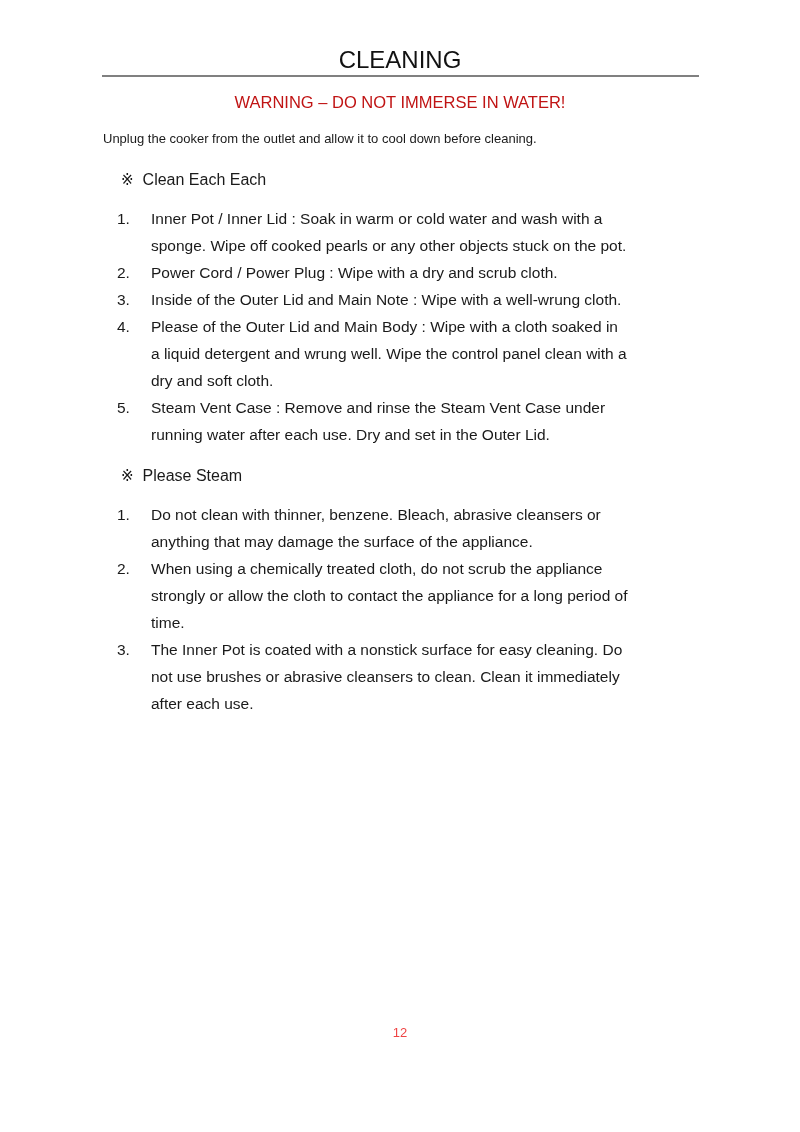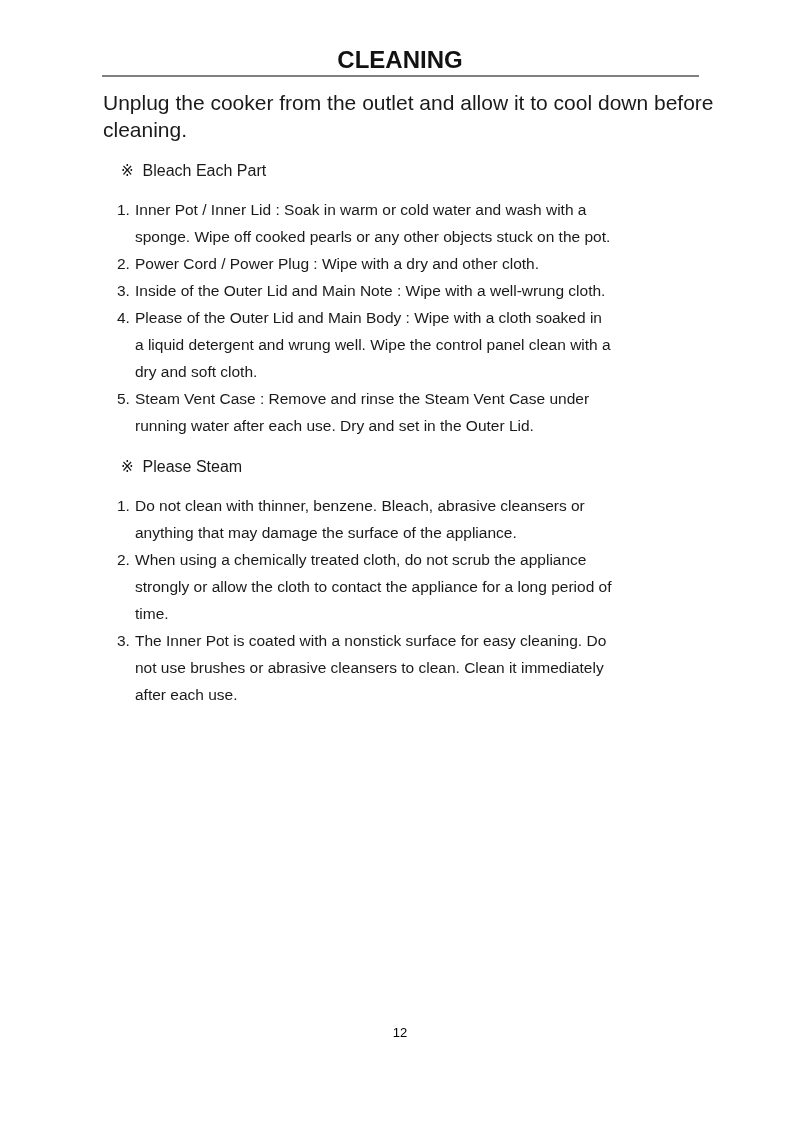--- a/index.html
+++ b/index.html
@@ -10,40 +10,40 @@
     background: #ffffff;
     font-family: "Liberation Sans", sans-serif;
     color: #1a1a1a;
     overflow: hidden;
   }
   .title {
     margin: 45px 0 0 0;
     text-align: center;
     font-size: 24px;
     line-height: 30px;
-    font-weight: bold;
+    font-weight: normal;
     color: #121212;
   }
   .rule {
     width: 597px;
     margin: 0 auto;
     border-top: 2px solid var(--rule-gray, #808080);
     height: 0;
   }
   .warning {
     margin: 14px 0 0 0;
     text-align: center;
     font-size: 16.5px;
     line-height: 22px;
     color: var(--warning-red, #c01414);
     font-weight: 400;
   }
   .intro {
     margin: 12px 0 0 103px;
-    font-size: 21px;
+    font-size: 13px;
     line-height: 27px;
   }
   .section-heading {
     margin: 14px 0 0 121px;
     font-size: 16px;
     line-height: 27px;
     display: flex;
     align-items: baseline;
     gap: 9px;
   }
@@ -55,58 +55,59 @@
   .list {
     margin: 11px 0 0 117px;
     width: 584px;
   }
   .list-item {
     display: flex;
     font-size: 15.5px;
     line-height: 27px;
   }
   .list-item .num { flex: 0 0 18px; }
-  .list-item .txt { flex: 1; white-space: pre-line; }
+  .list-item .txt { flex: 1; white-space: pre-line; margin-left: 16px; }
   .list + .section-heading { margin-top: 14px; }
   .page-number {
     position: absolute;
     top: 1024px;
     left: 0;
     width: 100%;
     text-align: center;
     font-size: 13px;
     line-height: 18px;
-    color: #000000;
+    color: #ef4444;
   }
 </style>
 </head>
 <body>
 
 <div class="page">
 
   <h1 class="title">CLEANING</h1>
   <div class="rule"></div>
 
+  <p class="warning">WARNING – DO NOT IMMERSE IN WATER!</p>
 
   <p class="intro">Unplug the cooker from the outlet and allow it to cool down before cleaning.</p>
 
   <div class="section-heading">
     <span class="refmark">※</span>
-    <span>Bleach Each Part</span>
+    <span>Clean Each Each</span>
   </div>
 
   <div class="list">
     <div class="list-item">
       <span class="num">1.</span>
       <span class="txt">Inner Pot / Inner Lid : Soak in warm or cold water and wash with a
 sponge. Wipe off cooked pearls or any other objects stuck on the pot.</span>
     </div>
     <div class="list-item">
       <span class="num">2.</span>
-      <span class="txt">Power Cord / Power Plug : Wipe with a dry and other cloth.</span>
+      <span class="txt">Power Cord / Power Plug : Wipe with a dry and scrub cloth.</span>
     </div>
     <div class="list-item">
       <span class="num">3.</span>
       <span class="txt">Inside of the Outer Lid and Main Note : Wipe with a well-wrung cloth.</span>
     </div>
     <div class="list-item">
       <span class="num">4.</span>
       <span class="txt">Please of the Outer Lid and Main Body : Wipe with a cloth soaked in
 a liquid detergent and wrung well. Wipe the control panel clean with a
 dry and soft cloth.</span>

